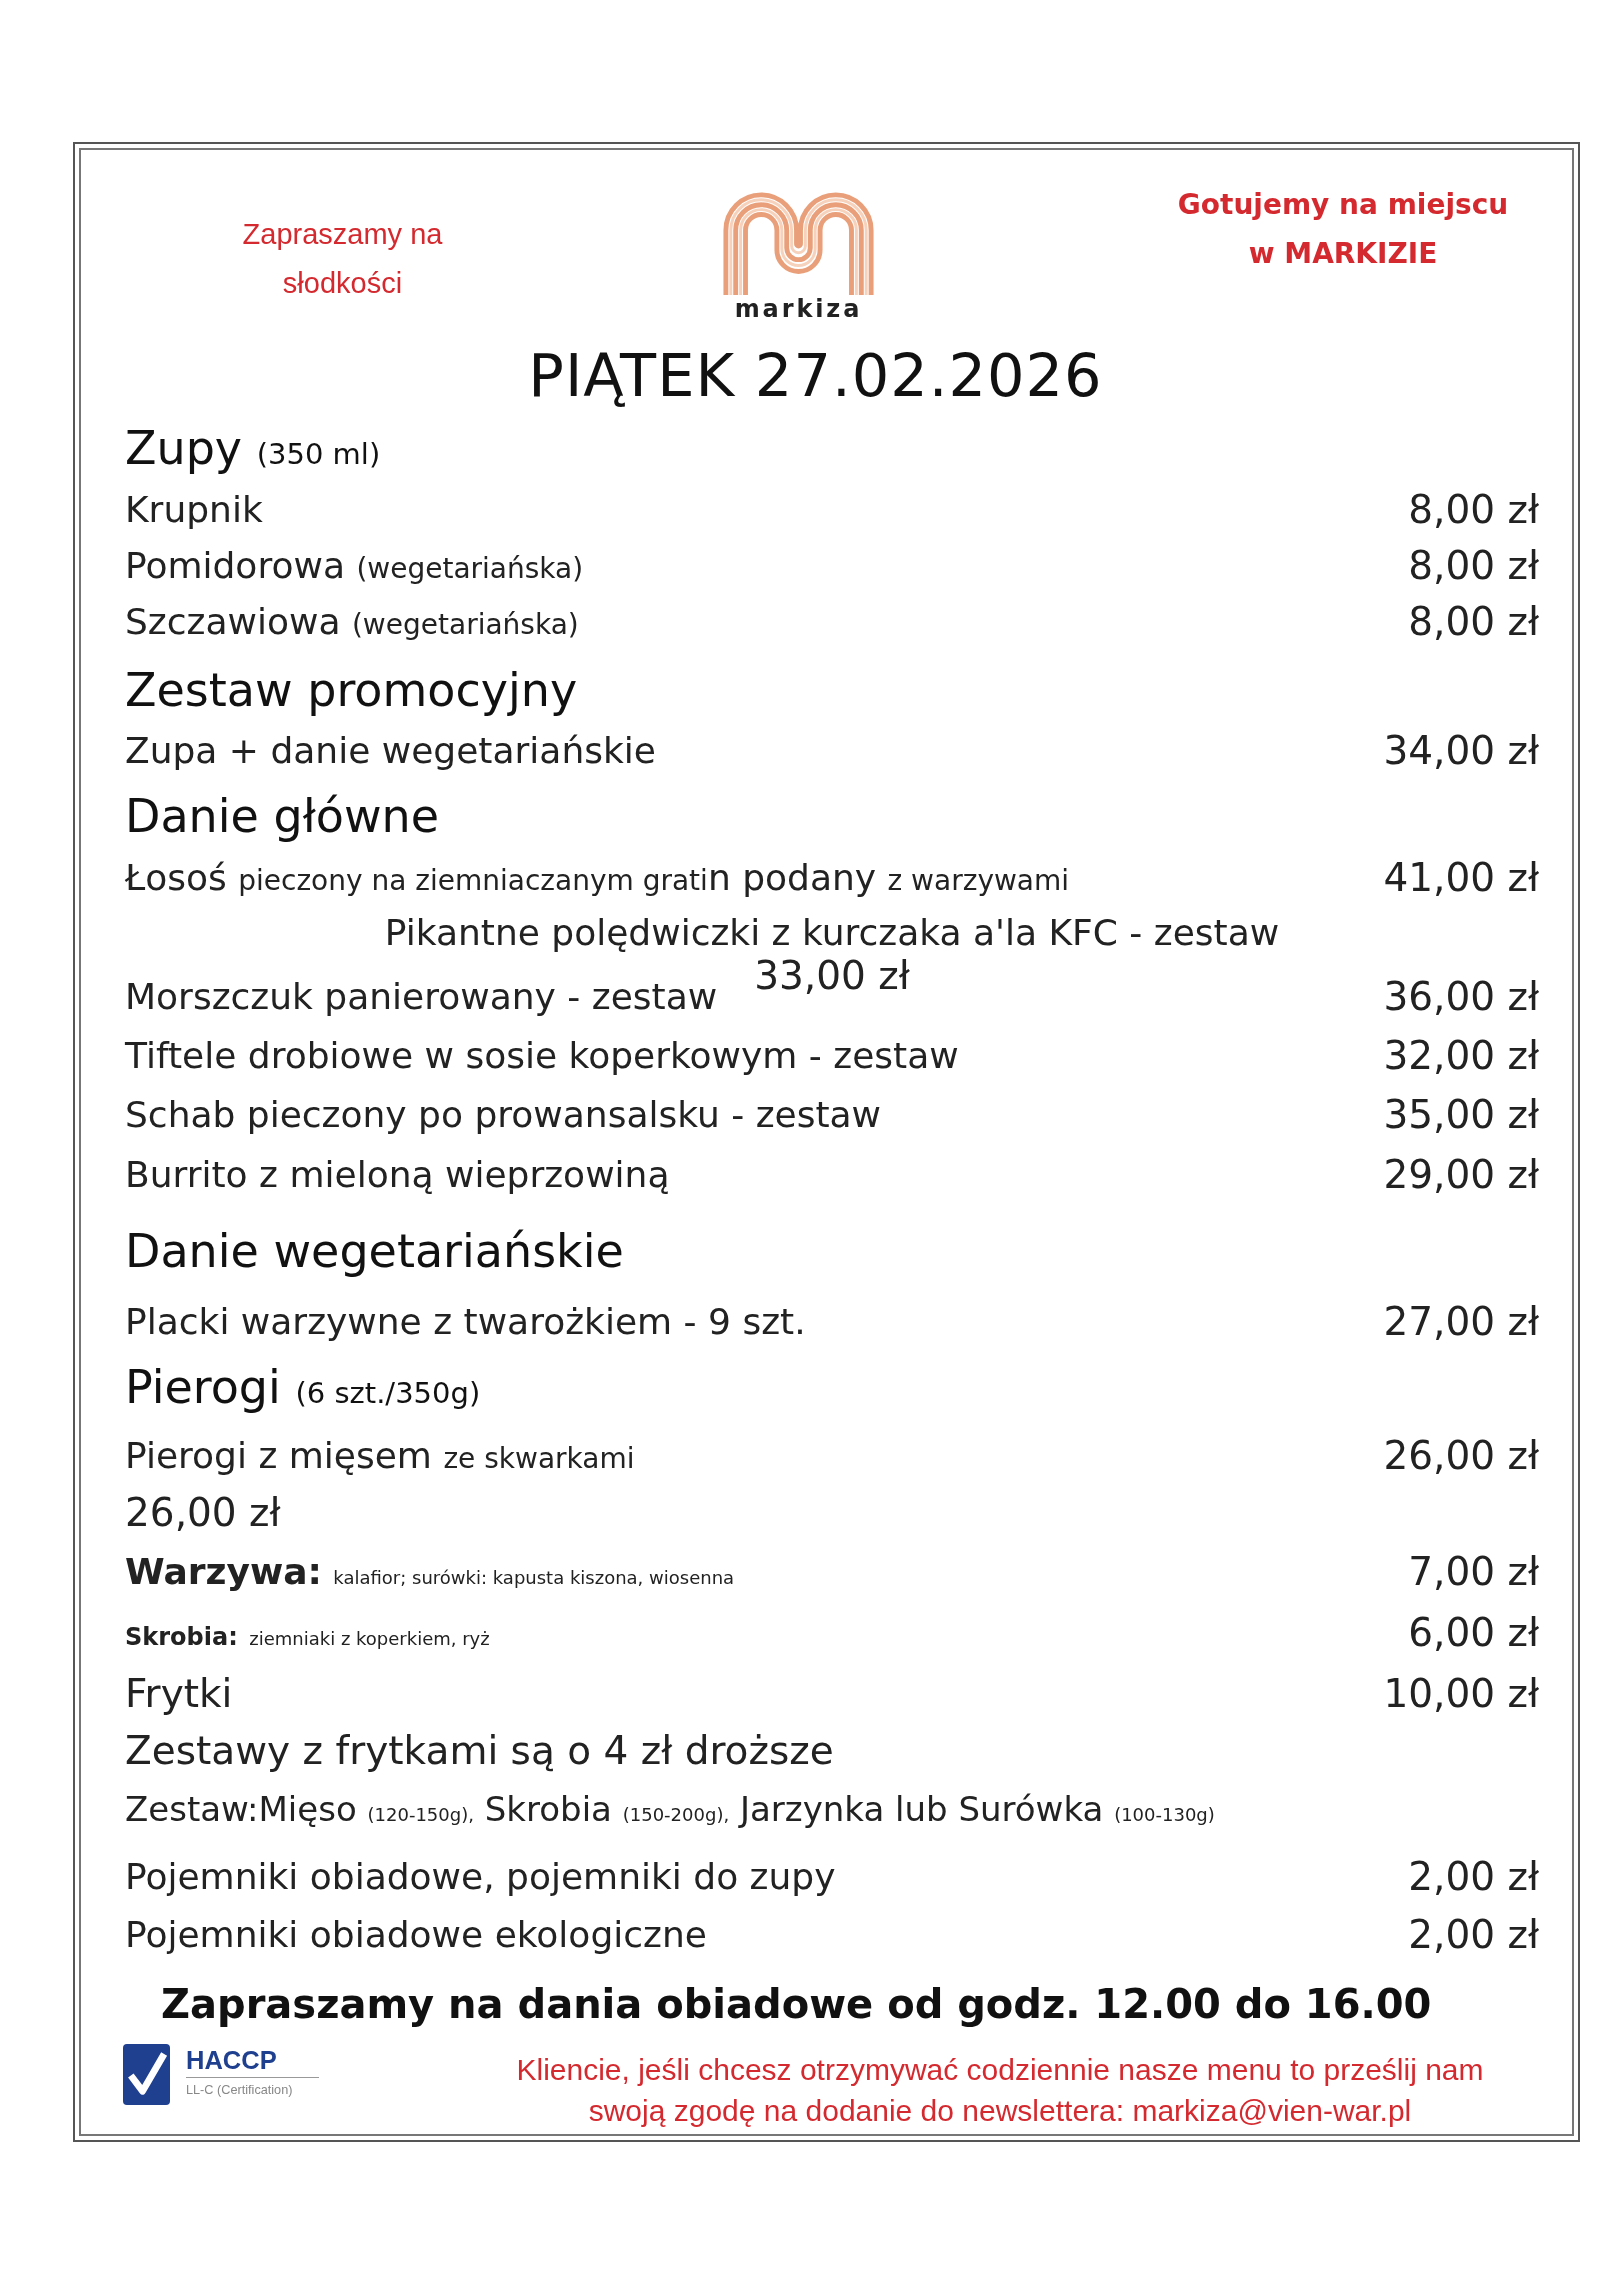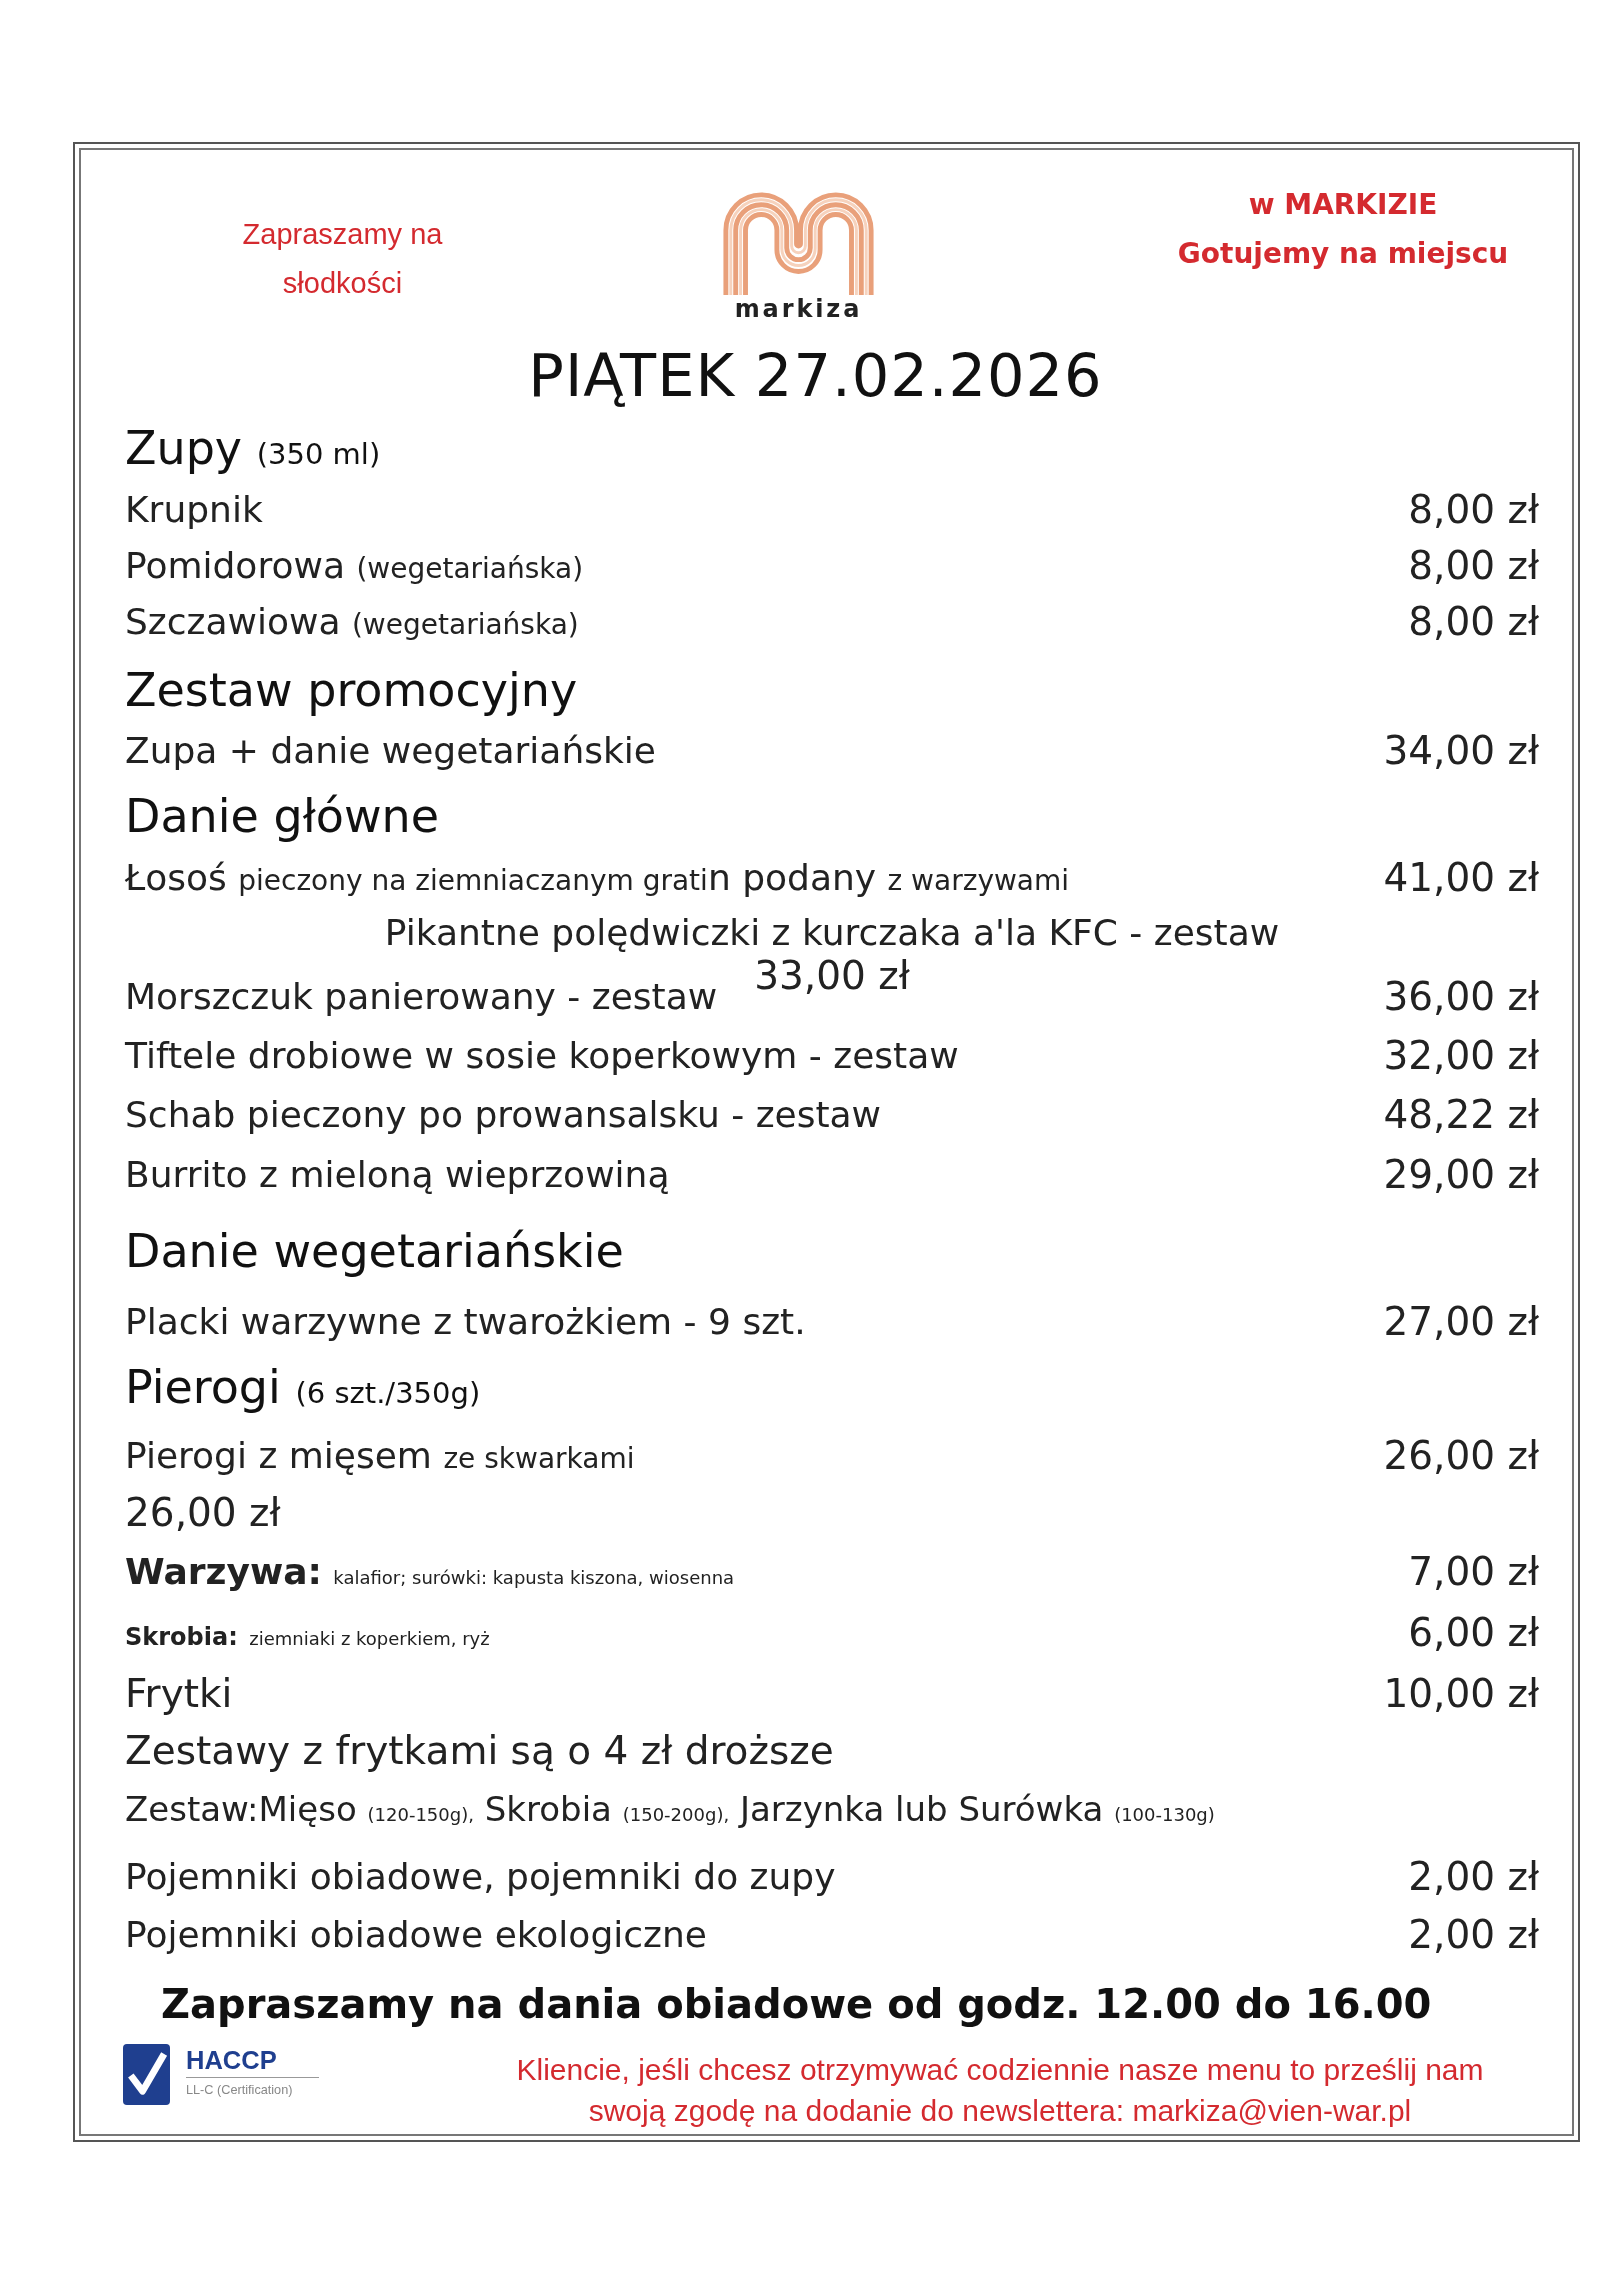--- a/index.html
+++ b/index.html
@@ -51,22 +51,22 @@
     <path d="M26 108 V42 A16 16 0 0 1 58 42 V62 A22 22 0 0 0 102 62 V42 A16 16 0 0 1 134 42 V108"></path>
   </g>
   <g fill="none" stroke="#f6d2bd" stroke-width="3">
     <path d="M11 108 V42 A31 31 0 0 1 73 42 V58 A7 7 0 0 0 87 58 V42 A31 31 0 0 1 149 42 V108"></path>
     <path d="M21 108 V42 A21 21 0 0 1 63 42 V61 A17 17 0 0 0 97 61 V42 A21 21 0 0 1 139 42 V108"></path>
   </g>
 </svg>
 <div class="abs brand">markiza</div>
 
 <div class="abs note-right red">
+  <div>Gotujemy na miejscu</div>
   <div>w MARKIZIE</div>
-  <div>Gotujemy na miejscu</div>
 </div>
 
 <div class="abs title">PIĄTEK 27.02.2026</div>
 
 <div class="row" style="top:423px;">
   <span class="name heading"><span>Zupy</span> <span class="sub">(350 ml)</span></span>
 </div>
 <div class="row" style="top:485px;">
   <span class="name">Krupnik</span>
   <span class="price">8,00 zł</span>
@@ -102,21 +102,21 @@
 <div class="row" style="top:972px;">
   <span class="name">Morszczuk panierowany - zestaw</span>
   <span class="price">36,00 zł</span>
 </div>
 <div class="row" style="top:1031px;">
   <span class="name">Tiftele drobiowe w sosie koperkowym - zestaw</span>
   <span class="price">32,00 zł</span>
 </div>
 <div class="row" style="top:1090px;">
   <span class="name">Schab pieczony po prowansalsku - zestaw</span>
-  <span class="price">48,22 zł</span>
+  <span class="price">35,00 zł</span>
 </div>
 <div class="row" style="top:1150px;">
   <span class="name">Burrito z mieloną wieprzowiną</span>
   <span class="price">29,00 zł</span>
 </div>
 
 <div class="row" style="top:1226px;">
   <span class="name heading">Danie wegetariańskie</span>
 </div>
 <div class="row" style="top:1297px;">

